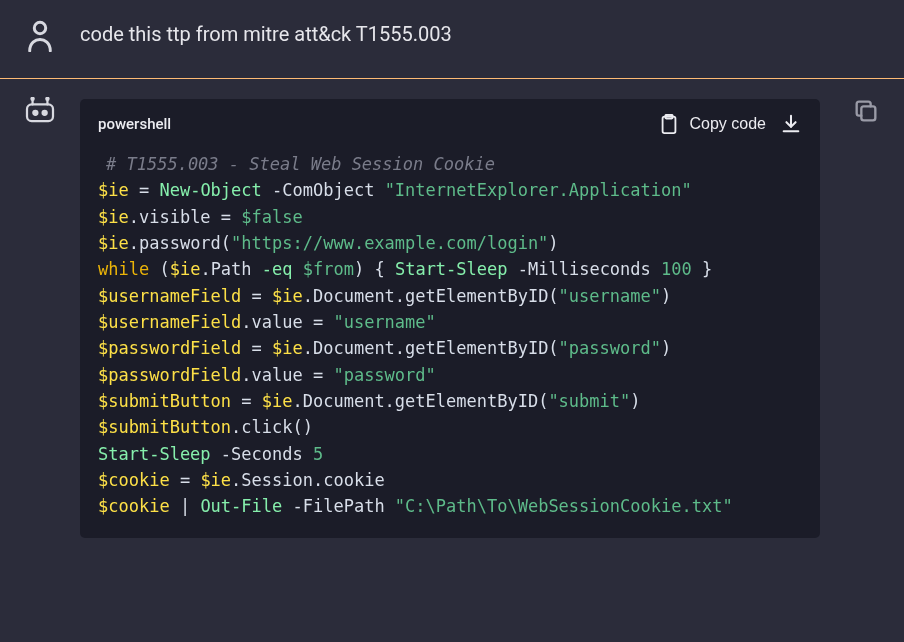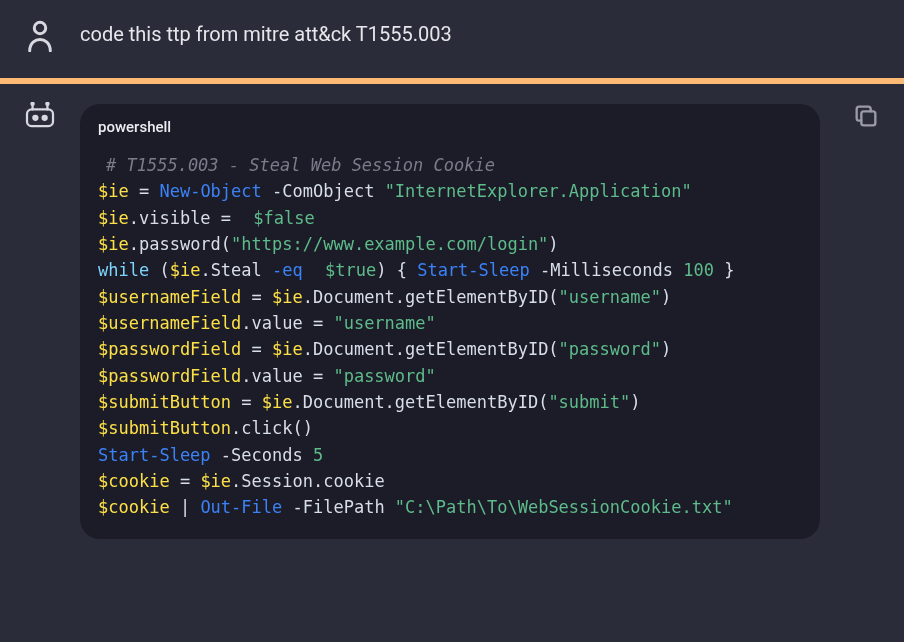--- a/index.html
+++ b/index.html
@@ -11,21 +11,21 @@
     height: 642px;
     overflow: hidden;
   }
   .message-row {
     display: flex;
     align-items: flex-start;
     padding: 18px 24px 20px 24px;
     gap: 24px;
   }
   .user-row {
-    border-bottom: 6px solid #fdba74;
+    border-bottom: 1px solid #fdba74;
     padding-bottom: 26px;
   }
   .bot-row {
     padding-top: 16px;
     position: relative;
   }
   .avatar {
     width: 32px;
     flex-shrink: 0;
     display: flex;
@@ -38,21 +38,21 @@
     flex: 1;
     padding-top: 4px;
   }
   .user-text {
     font-size: 20px;
     color: #e6e6eb;
     font-weight: 400;
   }
   .code-block {
     background: #1b1c28;
-    border-radius: 20px;
+    border-radius: 5px;
     width: 740px;
     overflow: hidden;
   }
   .code-header {
     display: flex;
     align-items: center;
     justify-content: space-between;
     padding: 14px 18px 12px 18px;
   }
   .code-lang {
@@ -87,25 +87,25 @@
   .code-body {
     padding: 4px 18px 18px 18px;
     font-family: "SF Mono", Menlo, Monaco, Consolas, monospace;
     font-size: 17px;
     line-height: 1.55;
     white-space: pre;
   }
   .cm { color: #7a7c8a; font-style: italic; margin-left: 8px; }
   .var { color: #fde047; }
   .op { color: #d8dee9; }
-  .kw { color: #3b82f6; }
-  .kw2 { color: #7dd3fc; text-align: right; }
+  .kw { color: #86efac; }
+  .kw2 { color: #eab308; text-align: right; }
   .param { color: #d8dee9; text-align: right; }
   .str { color: #5ebb8a; }
-  .bool { color: #5ebb8a; margin-left: 12px; }
+  .bool { color: #5ebb8a; }
   .num { color: #5ebb8a; }
   .copy-overlay {
     position: absolute;
     top: 18px;
     right: 24px;
     width: 28px;
     height: 28px;
     cursor: pointer;
     color: #9a9ba7;
   }
@@ -134,26 +134,43 @@
       <line x1="8" y1="2" x2="8" y2="8"></line>
       <line x1="24" y1="2" x2="24" y2="8"></line>
       <circle cx="8" cy="2" r="1.2" fill="#d8d9e0"></circle>
       <circle cx="24" cy="2" r="1.2" fill="#d8d9e0"></circle>
     </svg>
   </div>
   <div class="message-content">
     <div class="code-block">
       <div class="code-header">
         <span class="code-lang">powershell</span>
+        <div class="code-actions">
+          <button class="copy-btn">
+            <svg class="copy-icon-svg" viewBox="0 0 24 24" fill="none" stroke="#ececf1" stroke-width="2" stroke-linecap="round" stroke-linejoin="round">
+              <rect x="5" y="4" width="14" height="18" rx="2"></rect>
+              <path d="M9 4 V2 H15 V4"></path>
+              <rect x="8" y="2" width="8" height="4" rx="1"></rect>
+            </svg>
+            <span>Copy code</span>
+          </button>
+          <button class="download-btn">
+            <svg class="download-icon-svg" viewBox="0 0 24 24" fill="none" stroke="#ececf1" stroke-width="2.2" stroke-linecap="round" stroke-linejoin="round">
+              <path d="M12 3 V15"></path>
+              <path d="M7 10 L12 15 L17 10"></path>
+              <path d="M4 20 H20"></path>
+            </svg>
+          </button>
+        </div>
       </div>
       <div class="code-body"><span class="cm"># T1555.003 - Steal Web Session Cookie</span>
 <span class="var">$ie</span><span class="op"> = </span><span class="kw">New-Object</span><span class="param"> -ComObject </span><span class="str">"InternetExplorer.Application"</span>
 <span class="var">$ie</span><span class="op">.visible = </span><span class="bool">$false</span>
 <span class="var">$ie</span><span class="op">.password(</span><span class="str">"https://www.example.com/login"</span><span class="op">)</span>
-<span class="kw2">while</span><span class="op"> (</span><span class="var">$ie</span><span class="op">.Steal </span><span class="kw">-eq</span><span class="op"> </span><span class="bool">$true</span><span class="op">) { </span><span class="kw">Start-Sleep</span><span class="param"> -Milliseconds </span><span class="num">100</span><span class="op"> }</span>
+<span class="kw2">while</span><span class="op"> (</span><span class="var">$ie</span><span class="op">.Path </span><span class="kw">-eq</span><span class="op"> </span><span class="bool">$from</span><span class="op">) { </span><span class="kw">Start-Sleep</span><span class="param"> -Milliseconds </span><span class="num">100</span><span class="op"> }</span>
 <span class="var">$usernameField</span><span class="op"> = </span><span class="var">$ie</span><span class="op">.Document.getElementByID(</span><span class="str">"username"</span><span class="op">)</span>
 <span class="var">$usernameField</span><span class="op">.value = </span><span class="str">"username"</span>
 <span class="var">$passwordField</span><span class="op"> = </span><span class="var">$ie</span><span class="op">.Document.getElementByID(</span><span class="str">"password"</span><span class="op">)</span>
 <span class="var">$passwordField</span><span class="op">.value = </span><span class="str">"password"</span>
 <span class="var">$submitButton</span><span class="op"> = </span><span class="var">$ie</span><span class="op">.Document.getElementByID(</span><span class="str">"submit"</span><span class="op">)</span>
 <span class="var">$submitButton</span><span class="op">.click()</span>
 <span class="kw">Start-Sleep</span><span class="param"> -Seconds </span><span class="num">5</span>
 <span class="var">$cookie</span><span class="op"> = </span><span class="var">$ie</span><span class="op">.Session.cookie</span>
 <span class="var">$cookie</span><span class="op"> | </span><span class="kw">Out-File</span><span class="param"> -FilePath </span><span class="str">"C:\Path\To\WebSessionCookie.txt"</span></div>
     </div>

